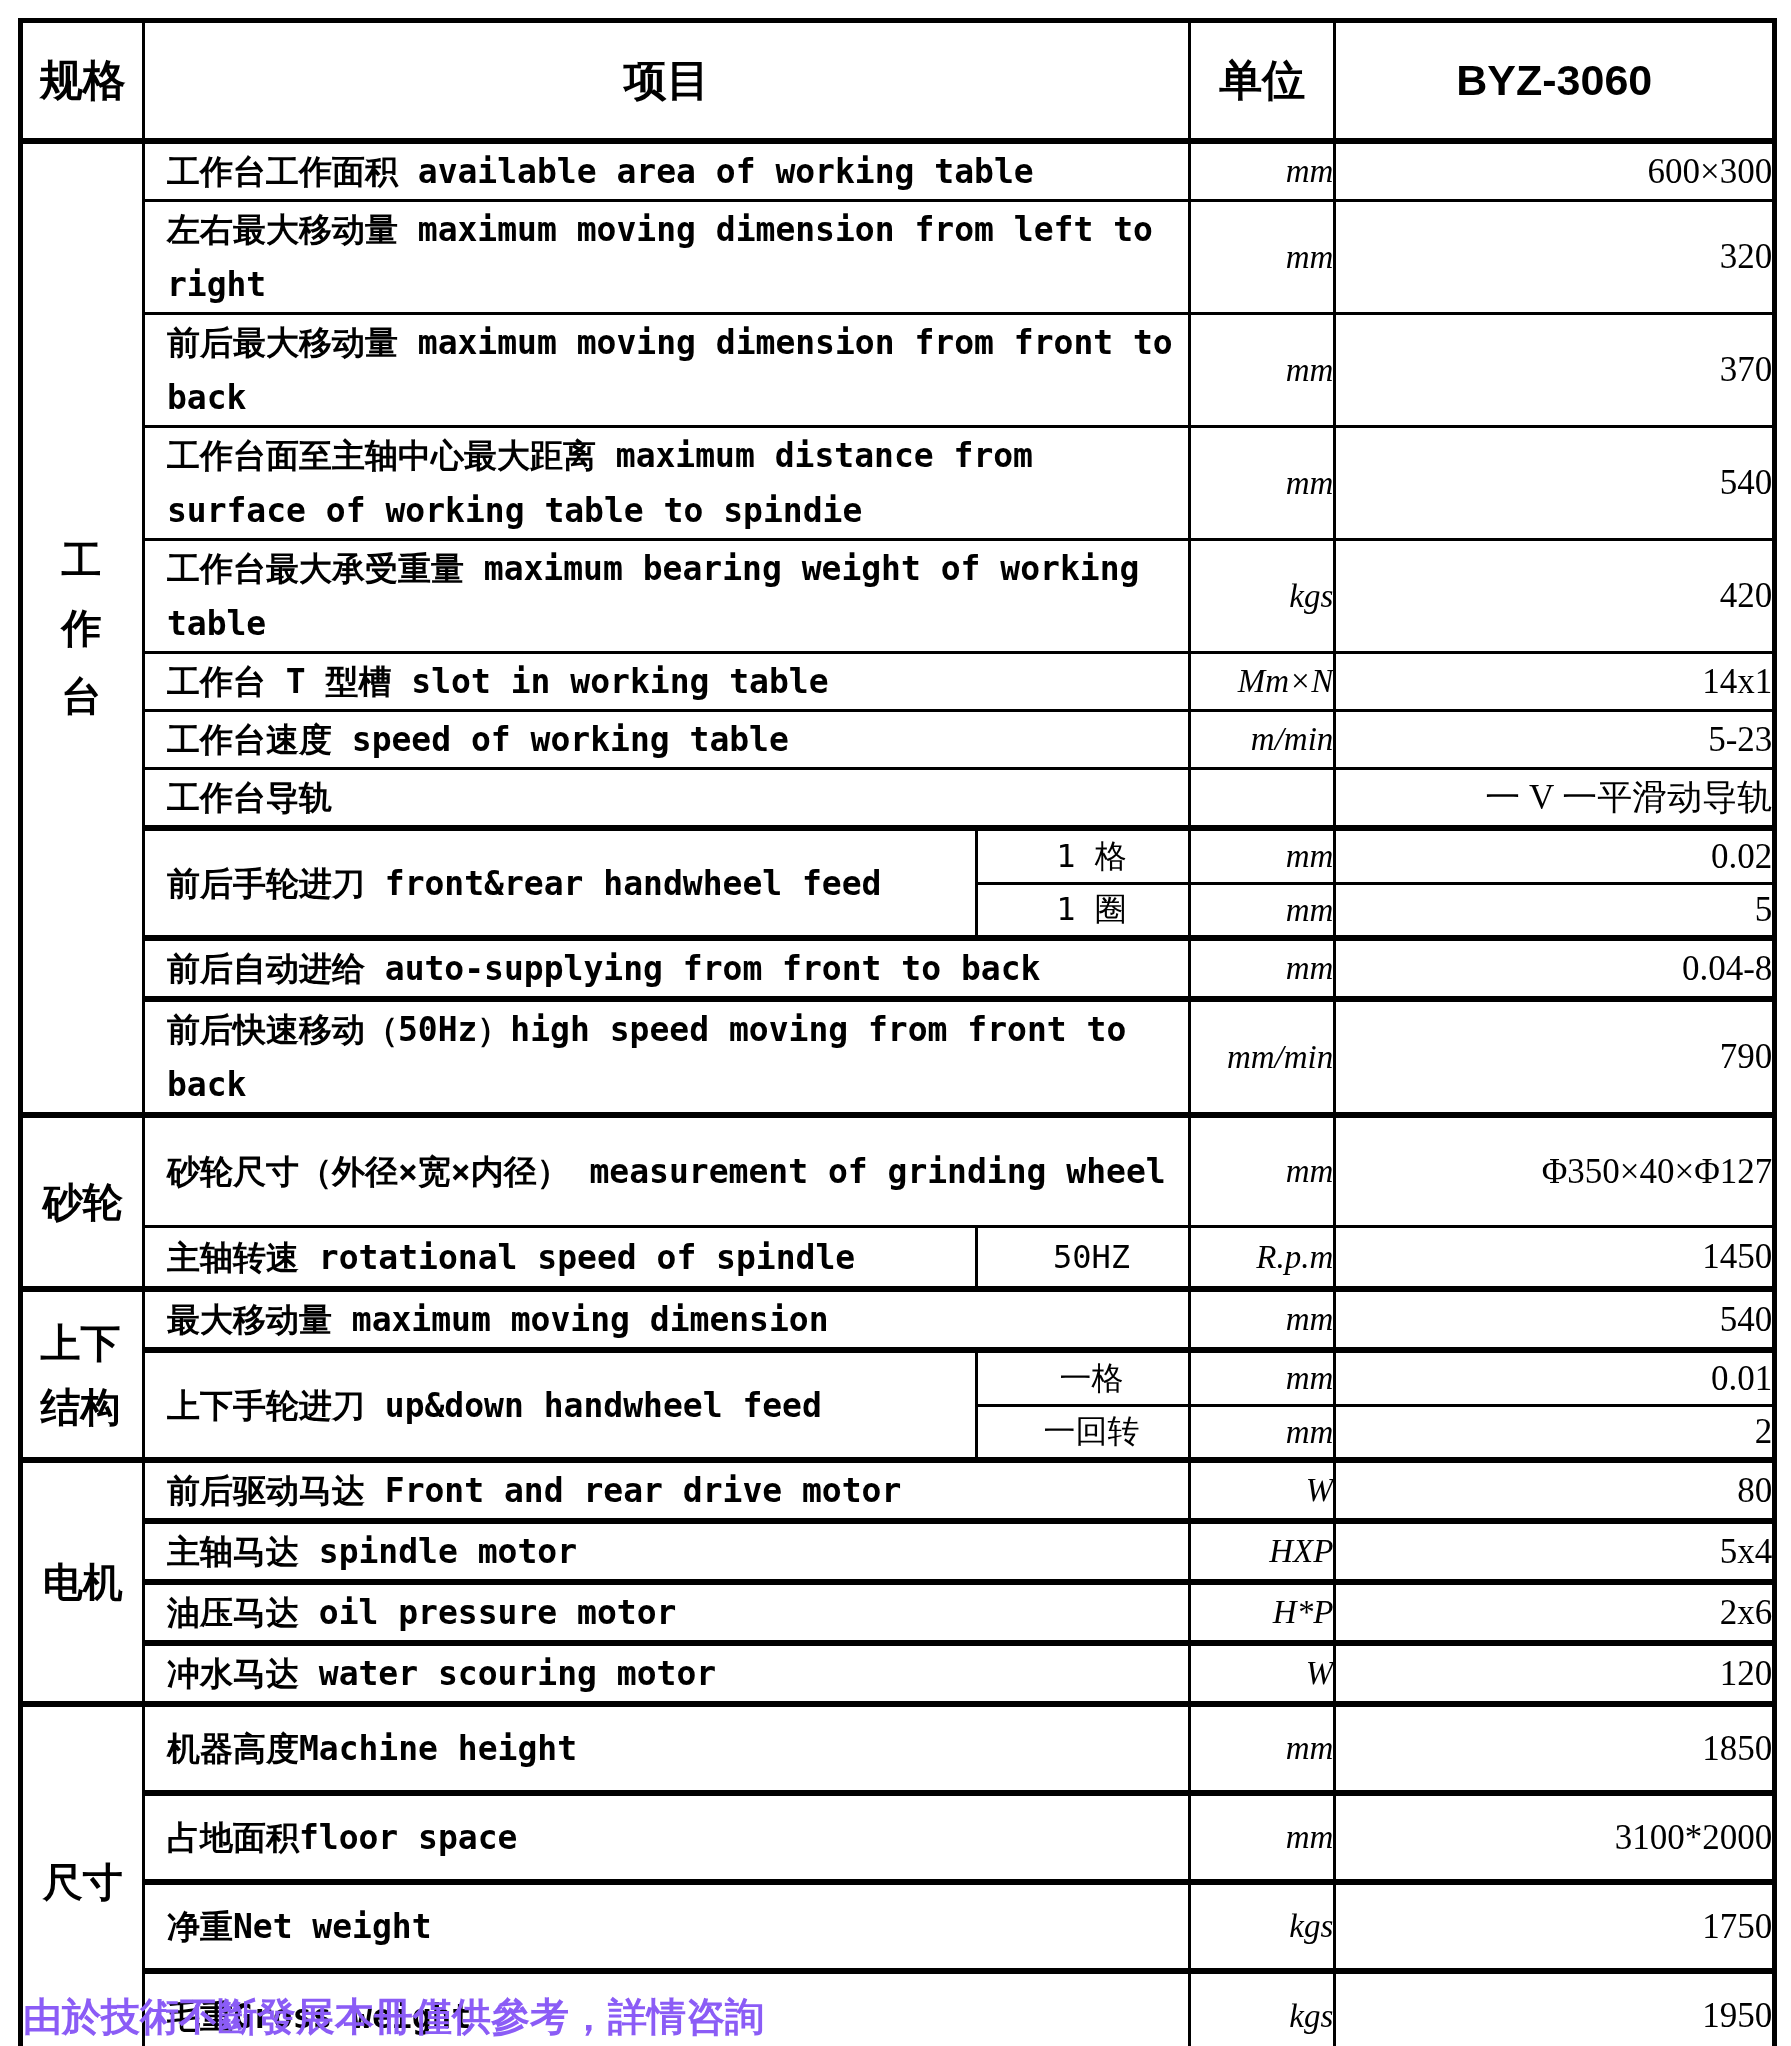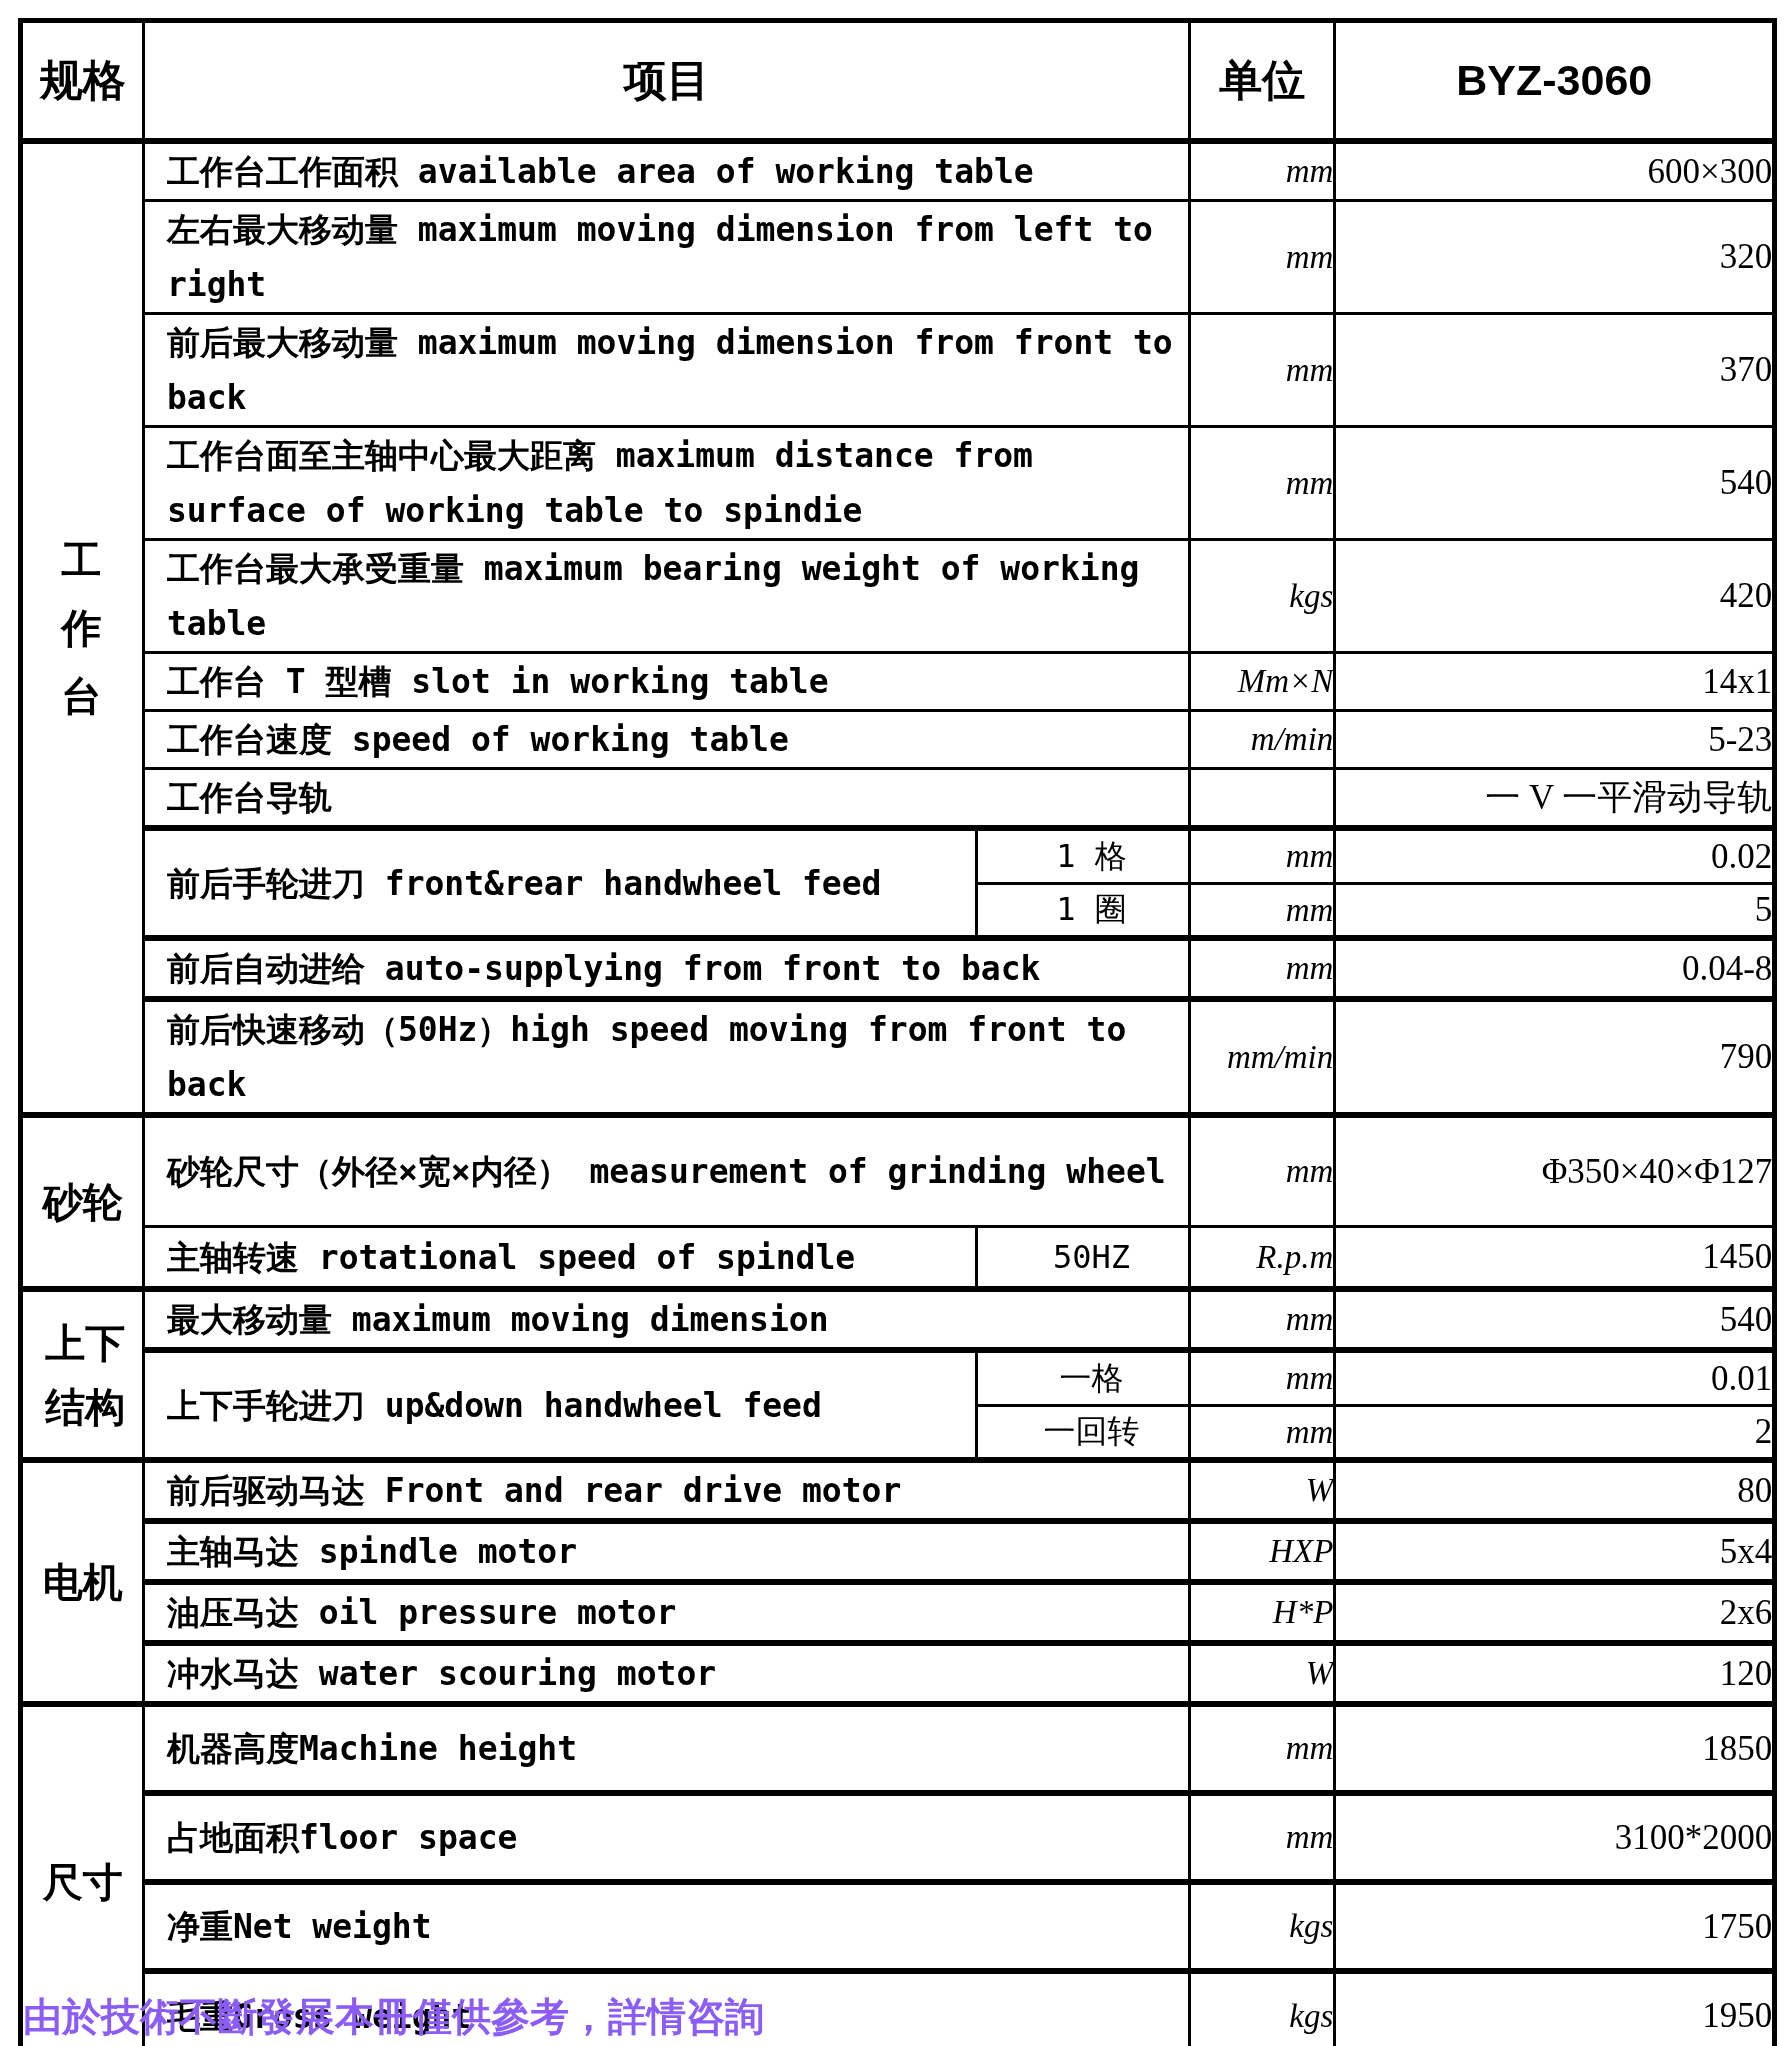--- a/index.html
+++ b/index.html
@@ -48,21 +48,21 @@
     width:1.06em;
     word-break:break-all;
     line-height:1.7;
     text-align:left;
   }
   td.glabel .v2{
     display:inline-block;
     width:2.12em;
     word-break:break-all;
     line-height:1.6;
-    text-align:right;
+    text-align:left;
   }
   td.item{
     font-family:"DejaVu Sans Mono","Liberation Mono",serif;
     font-size:33px;
     line-height:55px;
     text-align:left;
     padding-left:21.6px;
     padding-right:10px;
     font-weight:bold;
   }

